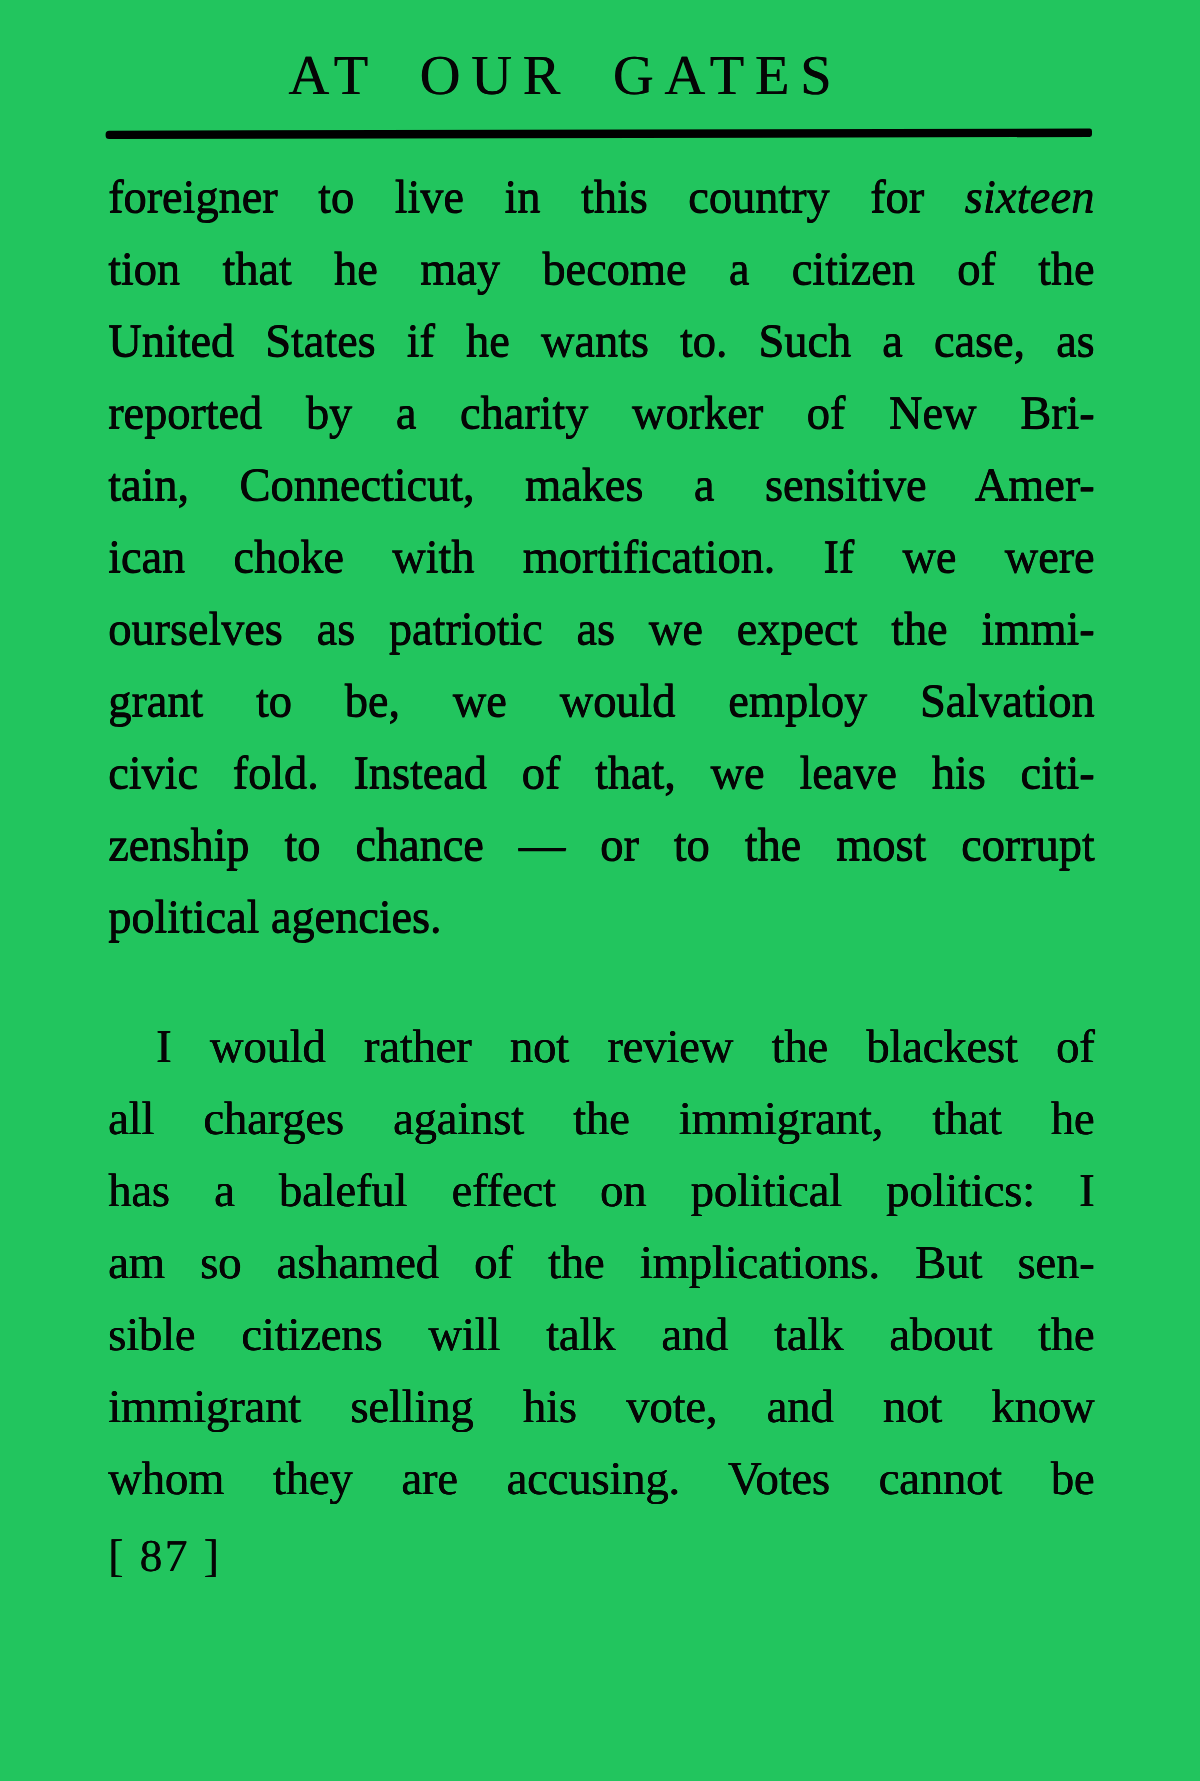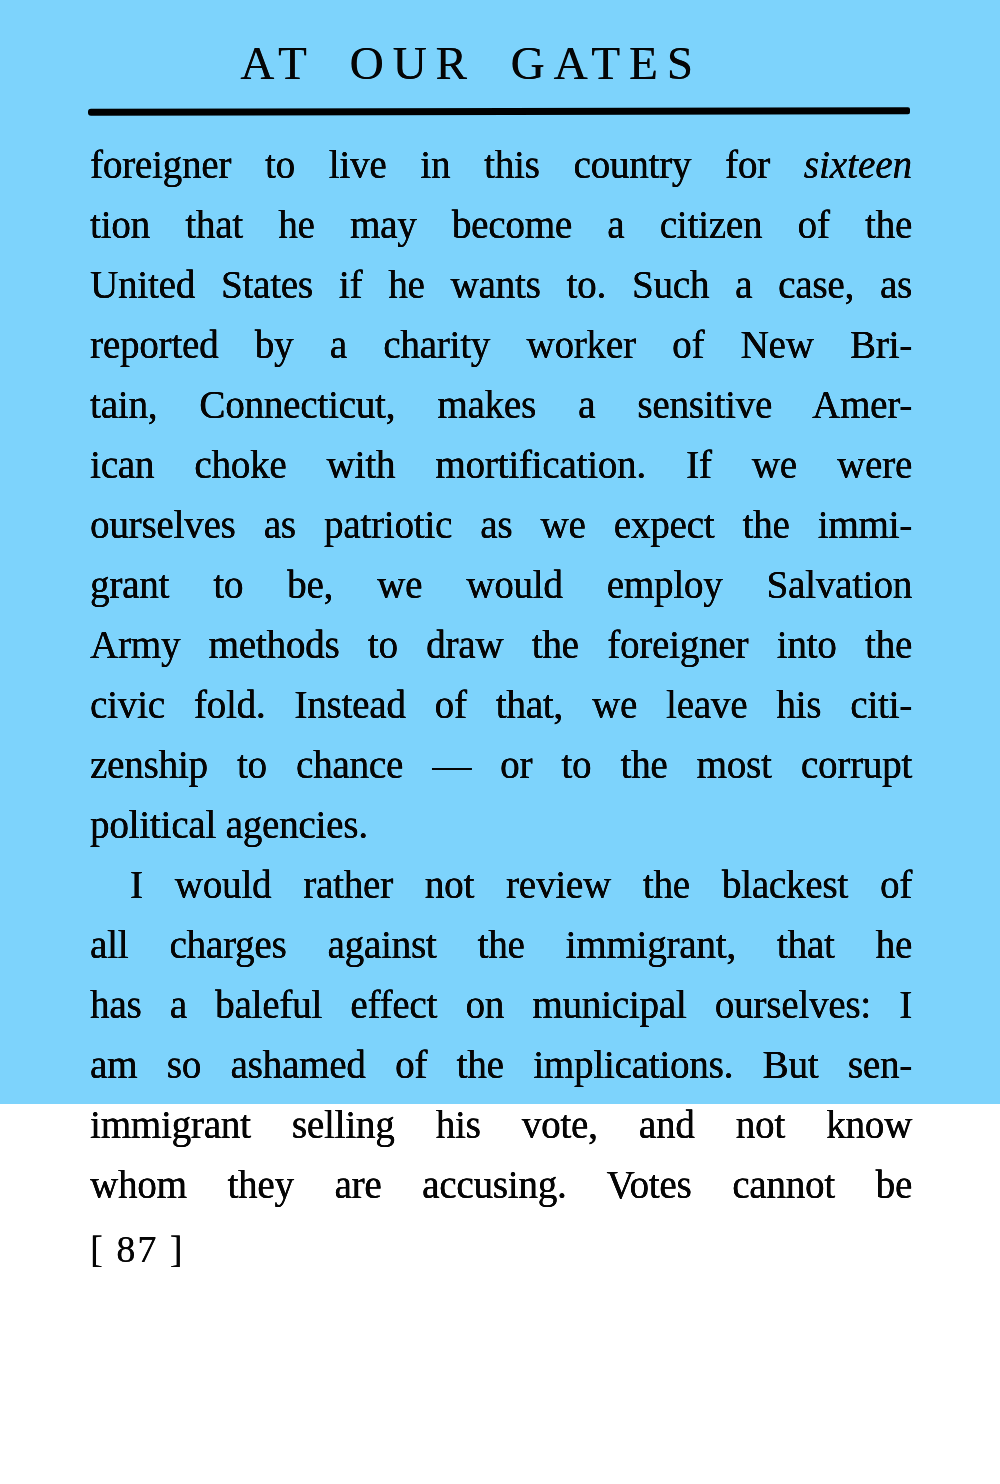--- a/index.html
+++ b/index.html
@@ -6,22 +6,22 @@
 
   html, body {
     width: 1000px;
     height: 1484px;
     background: #ffffff;
     overflow: hidden;
   }
 
   .page {
     width: 1000px;
-    height: 1104px;
-    background: #7dd3fc;
+    height: 1484px;
+    background: #22c55e;
     color: #050505;
     font-family: "Liberation Serif", "DejaVu Serif", serif;
     padding: 26px 88px 0 90px;
     position: relative;
   }
 
   .page-title {
     text-align: center;
     font-size: 47px;
     font-weight: normal;
@@ -60,20 +60,21 @@
     white-space: normal;
   }
 
   .body-text .line.no-justify {
     text-align: center;
     text-align-last: left;
   }
 
   .body-text .line.indent {
     text-indent: 40px;
+    margin-top: 48px;
   }
 
   .body-text .it {
     font-style: italic;
     letter-spacing: 0;
     margin-top: 48px;
   }
 
   .page-number {
     font-size: 38px;
@@ -94,27 +95,27 @@
 
   <div class="body-text">
       <div class="line"><span>foreigner to live in this country for </span><span class="it">sixteen</span></div>
       <div class="line"><span>tion that he may become a citizen of the</span></div>
       <div class="line"><span>United States if he wants to. Such a case, as</span></div>
       <div class="line"><span>reported by a charity worker of New Bri-</span></div>
       <div class="line"><span>tain, Connecticut, makes a sensitive Amer-</span></div>
       <div class="line"><span>ican choke with mortification. If we were</span></div>
       <div class="line"><span>ourselves as patriotic as we expect the immi-</span></div>
       <div class="line"><span>grant to be, we would employ Salvation</span></div>
-      <div class="line"><span>Army methods to draw the foreigner into the</span></div>
       <div class="line"><span>civic fold. Instead of that, we leave his citi-</span></div>
       <div class="line"><span>zenship to chance — or to the most corrupt</span></div>
       <div class="line no-justify"><span>political agencies.</span></div>
       <div class="line indent"><span>I would rather not review the blackest of</span></div>
       <div class="line"><span>all charges against the immigrant, that he</span></div>
-      <div class="line"><span>has a baleful effect on municipal ourselves: I</span></div>
+      <div class="line"><span>has a baleful effect on political politics: I</span></div>
       <div class="line"><span>am so ashamed of the implications. But sen-</span></div>
+      <div class="line"><span>sible citizens will talk and talk about the</span></div>
       <div class="line"><span>immigrant selling his vote, and not know</span></div>
       <div class="line"><span>whom they are accusing. Votes cannot be</span></div>
     </div>
 
   <div class="page-number">[ 87 ]</div>
 
 </div>
 
 </body></html>

